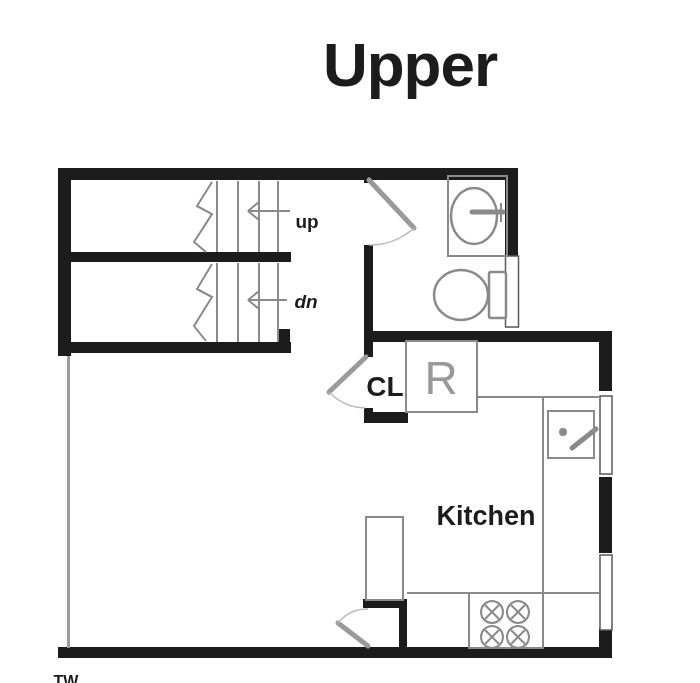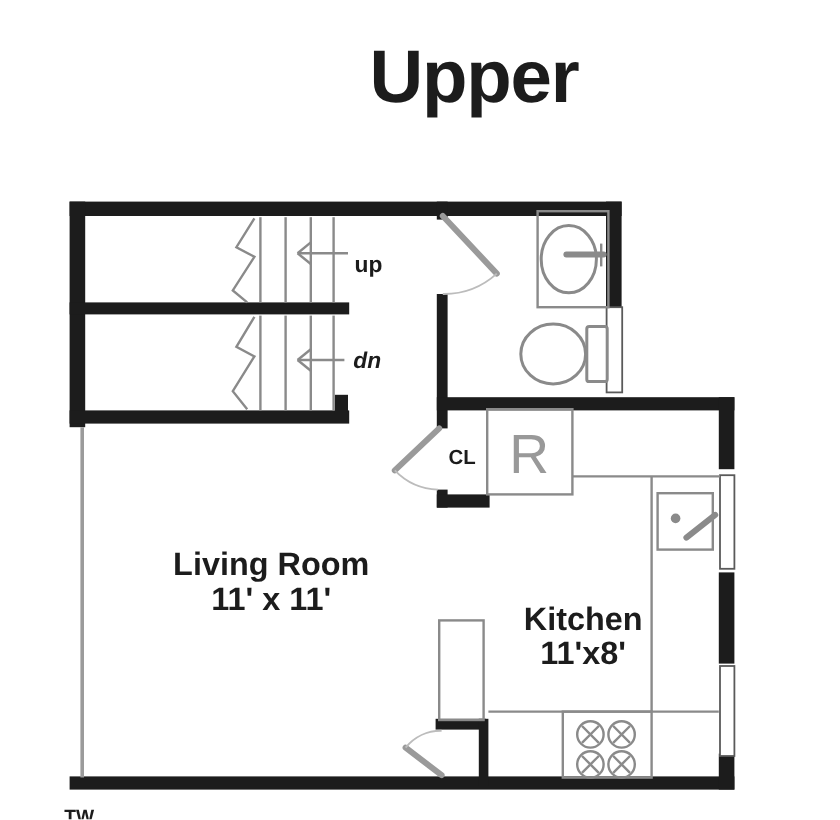--- a/index.html
+++ b/index.html
@@ -16,21 +16,21 @@
   .fixw{stroke:var(--fixture);stroke-width:2.5;fill:#fff;}
   .fixthick{stroke:var(--fixture);stroke-width:5;fill:none;stroke-linecap:round;}
   .window{fill:#ffffff;stroke:#5a5a5a;stroke-width:1.5;}
   .door-leaf{stroke:var(--door);stroke-width:5;stroke-linecap:round;}
   .door-arc{stroke:#bcbcbc;stroke-width:1.6;fill:none;}
   .lbl{position:absolute;transform:translateX(-50%);white-space:nowrap;
        color:var(--label);font-weight:bold;line-height:1;}
   .title{font-size:62px;letter-spacing:-1px;}
   .room{font-size:27px;}
   .small{font-size:19px;}
-  .cl{font-size:17px;}
+  .cl{font-size:28px;}
   .ref{font-size:46px;font-weight:400;color:var(--ref-label);}
   .mark{font-size:16px;}
 </style>
 </head>
 <body>
 
 <div class="page">
 
   <svg class="plan-svg" width="700" height="683" viewBox="0 0 700 683">
 
@@ -122,24 +122,21 @@
           <line class="fix" x1="485" y1="630" x2="499" y2="644"></line>
           <line class="fix" x1="485" y1="644" x2="499" y2="630"></line>
         <circle class="fix" cx="518" cy="637" r="11"></circle>
           <line class="fix" x1="511" y1="630" x2="525" y2="644"></line>
           <line class="fix" x1="511" y1="644" x2="525" y2="630"></line>
       </g>
       <rect class="fix" x="366" y="517" width="37" height="83"></rect>
     </g>
   </svg>
 
-  <div class="lbl title" style="left:395px;top:34px;">Upper</div>
+  <div class="lbl title" style="left:410px;top:34px;">Upper</div>
   <div class="lbl small" style="left:307px;top:212px;">up</div>
   <div class="lbl small" style="left:306px;top:292px;font-style:italic;">dn</div>
   <div class="lbl cl" style="left:385px;top:373px;">CL</div>
   <div class="lbl ref" style="left:441px;top:355px;">R</div>
-  <div class="lbl room" style="left:226px;top:457px;">Living Room</div>
-  <div class="lbl room" style="left:226px;top:486px;">11' x 11'</div>
   <div class="lbl room" style="left:486px;top:503px;">Kitchen</div>
-  <div class="lbl room" style="left:486px;top:531px;">11'x8'</div>
   <div class="lbl mark" style="left:66px;top:674px;">TW</div>
 
 </div>
 
 </body></html>

